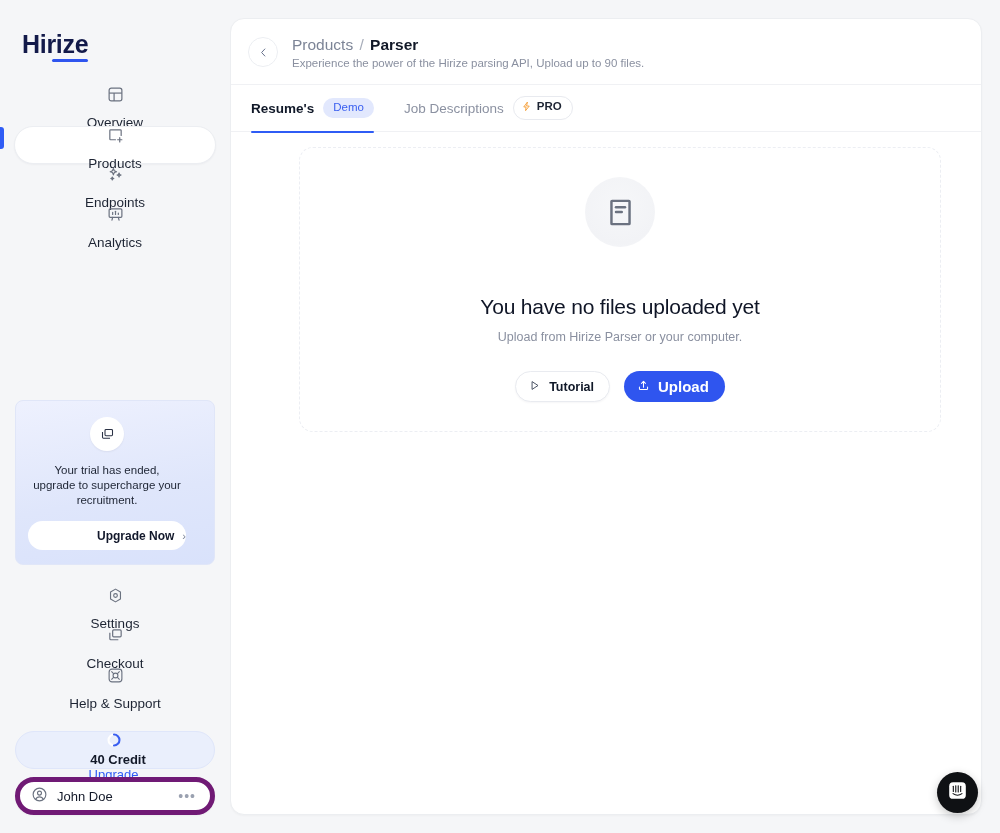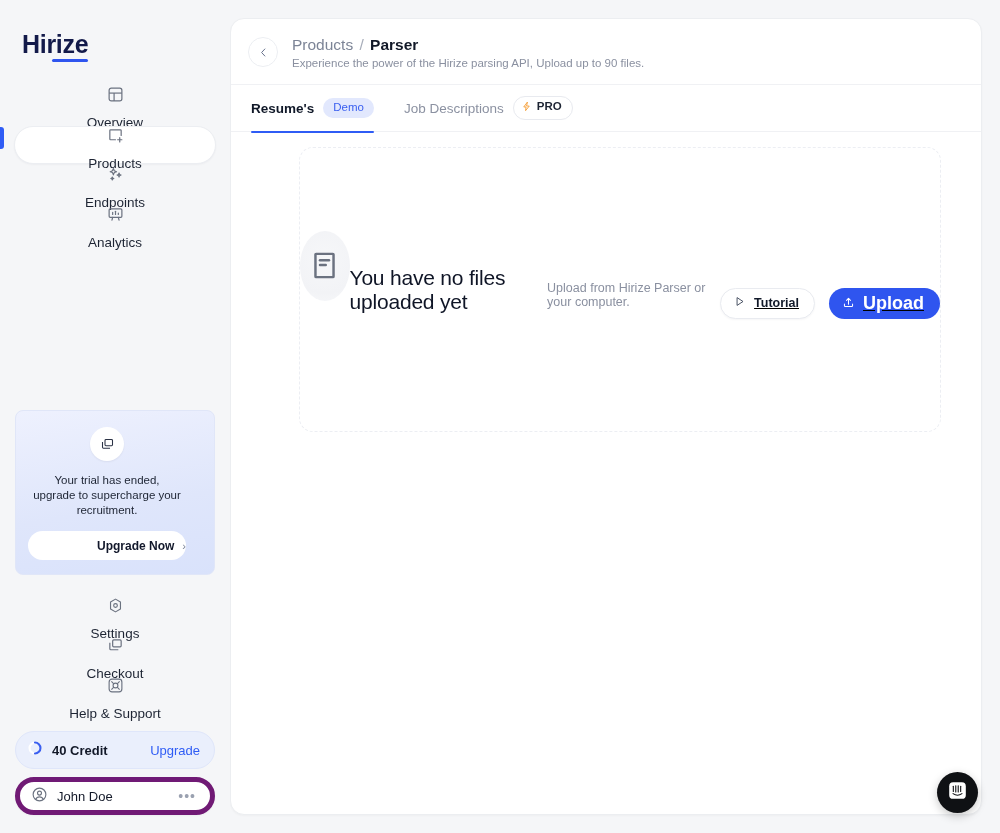--- a/index.html
+++ b/index.html
@@ -81,24 +81,25 @@
     font-size: 12px; font-weight: bold; color:#12182b;
     cursor:pointer; border:none; width:100%;
     font-family: "Liberation Sans", sans-serif;
   }
   .upgrade-btn .chev { color:#7a8296; font-size:11px; font-weight:normal;}
 
   .bottom-nav { margin-top: 22px; }
   .bottom-nav .nav-item { font-size: 13.5px; margin-bottom: 2px; }
 
   .credit-pill {
-    margin: 14px 15px 0 15px; height: 38px;
+    margin: 24px 15px 0 15px; height: 38px;
     background:#eaeffc; border:1px solid #dfe6fa; border-radius:19px;
     display:flex; align-items:center; padding: 0 14px 0 11px;
     cursor:pointer;
+    flex-direction:column;
   }
   .credit-pill .label { font-size:13px; font-weight:bold; color:#121828; margin-left:9px;}
   .credit-pill .grow { flex:1; }
   .credit-pill .up { font-size:13px; color:#2f5cf5; }
 
   .user-pill {
     margin: 8px 15px 18px 15px; height: 38px;
     background:#fff; border:5px solid #701a75; border-radius:19px;
     display:flex; align-items:center; padding: 0 14px 0 11px;
     cursor:pointer; box-shadow:0 1px 2px rgba(16,24,40,0.04);
@@ -154,45 +155,45 @@
   }
   .badge-pro {
     background:#fff; border:1px solid #e8eaef; border-radius:12px;
     padding: 4px 10px 4px 7px; display:flex; align-items:flex-start; gap:5px;
     font-size:11.5px; font-weight:bold; color:#1d2433; line-height:1;
   }
 
   .dropzone-wrap { padding: 15px 40px 0 68px; }
   .dropzone {
     border: 1.6px dashed #eceef3; border-radius: 14px;
-    height: 285px; display:flex; flex-direction:row;
+    height: 285px; display:flex; flex-direction:column;
     align-items:center; justify-content:center;
   }
   .doc-circle {
     width:70px; height:70px; border-radius:50%;
     background: radial-gradient(circle at 50% 40%, #f6f7f9 0%, #f2f3f6 70%, #f7f8fa 100%);
     display:flex; align-items:center; justify-content:center;
     margin-bottom: 48px;
   }
   .empty-title { font-size:21px; color:#0f1526; letter-spacing:-0.2px; }
   .empty-sub { font-size:12.5px; color:#8a90a0; margin-top:11px; }
-  .empty-actions { display:flex; gap:14px; margin-top:27px;text-decoration:underline; }
+  .empty-actions { display:flex; gap:14px; margin-top:27px; }
   .btn-tutorial {
     height:31px; padding: 0 15px 0 12px; border-radius:16px;
     background:#fff; border:1px solid #e9ebf0;
     display:flex; align-items:center; gap:8px;
     font-size:12.5px; font-weight:bold; color:#101828; cursor:pointer;
     font-family: "Liberation Sans", sans-serif;
     box-shadow:0 1px 2px rgba(16,24,40,.04);
   }
   .btn-upload {
     height:31px; padding: 0 16px 0 13px; border-radius:16px;
     background:#2f55ef; border:none;
     display:flex; align-items:center; gap:8px;
-    font-size:18px; font-weight:bold; color:#fff; cursor:pointer;
+    font-size:15px; font-weight:bold; color:#fff; cursor:pointer;
     font-family: "Liberation Sans", sans-serif;
   }
 
   
   .chat-widget {
     position:absolute; right:22px; bottom:20px;
     width:41px; height:41px; border-radius:50%;
     background:#0f1114; display:flex; align-items:center; justify-content:center;
     cursor:pointer; box-shadow:0 3px 10px rgba(0,0,0,.22);
   }

